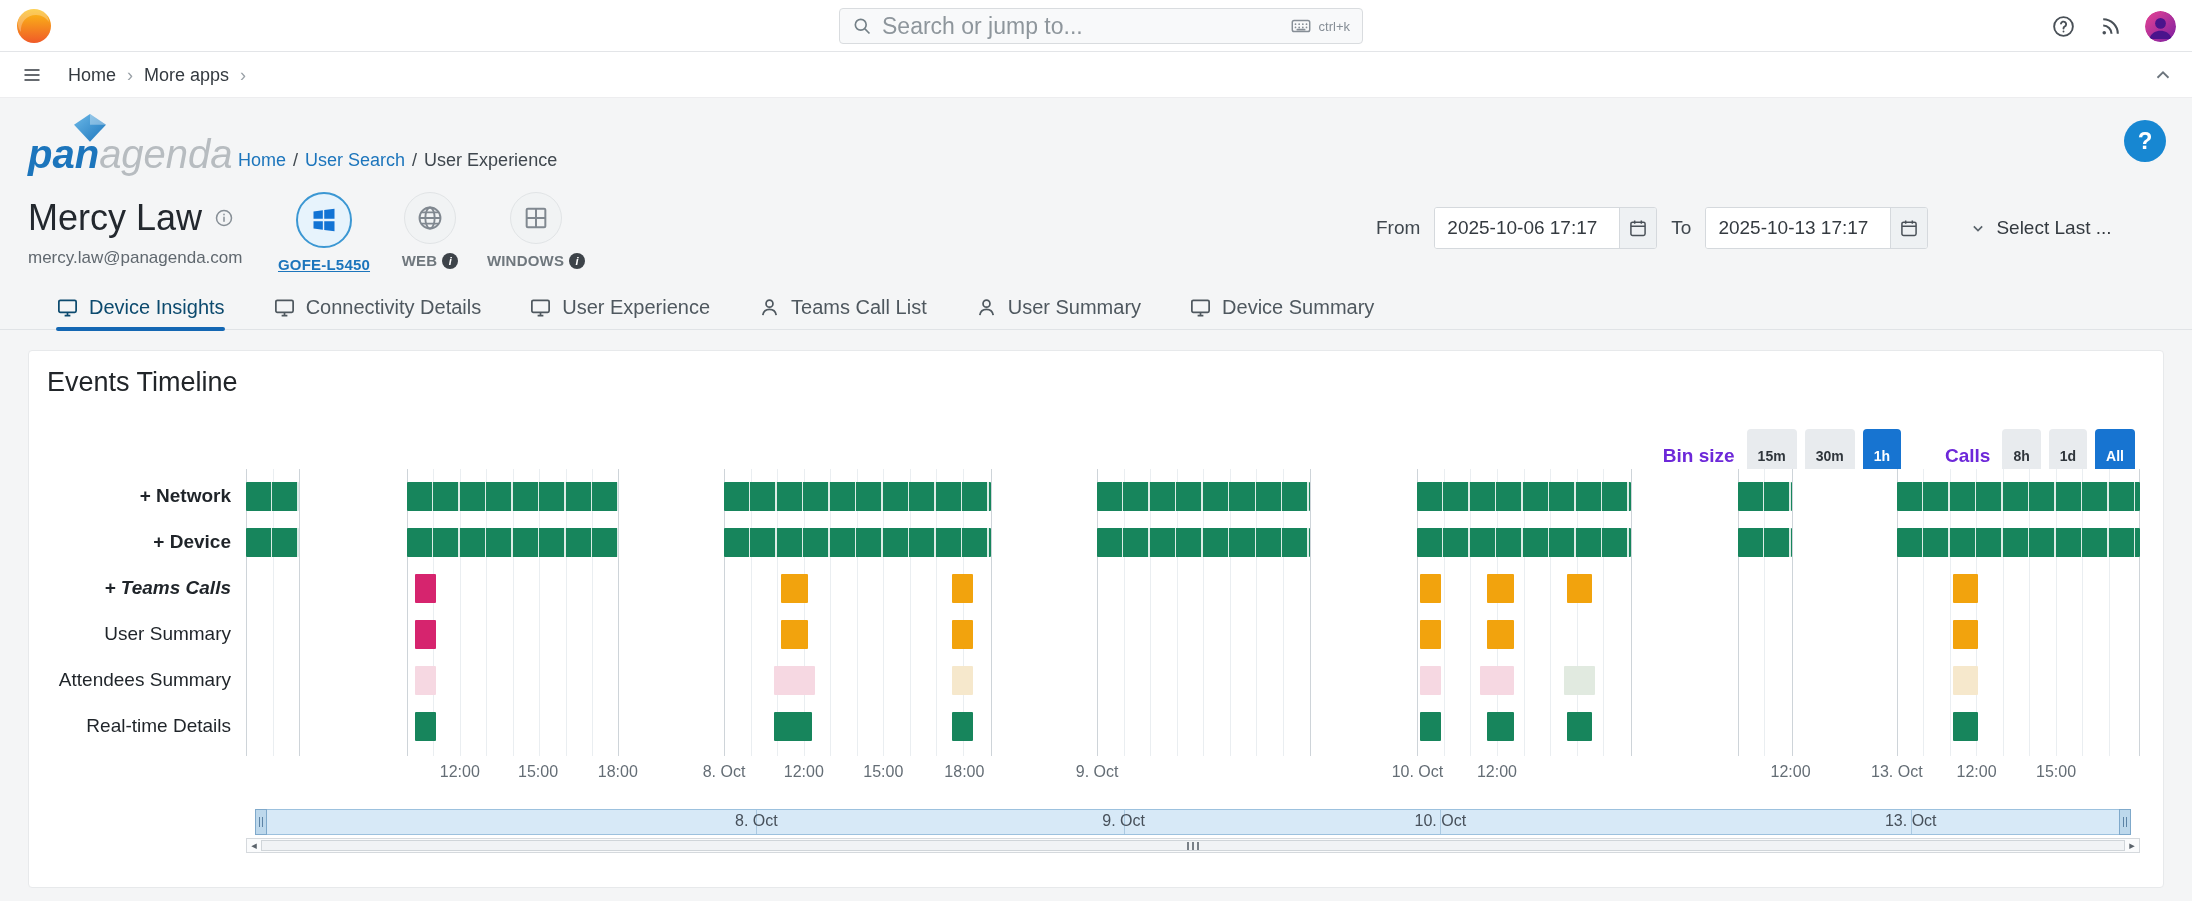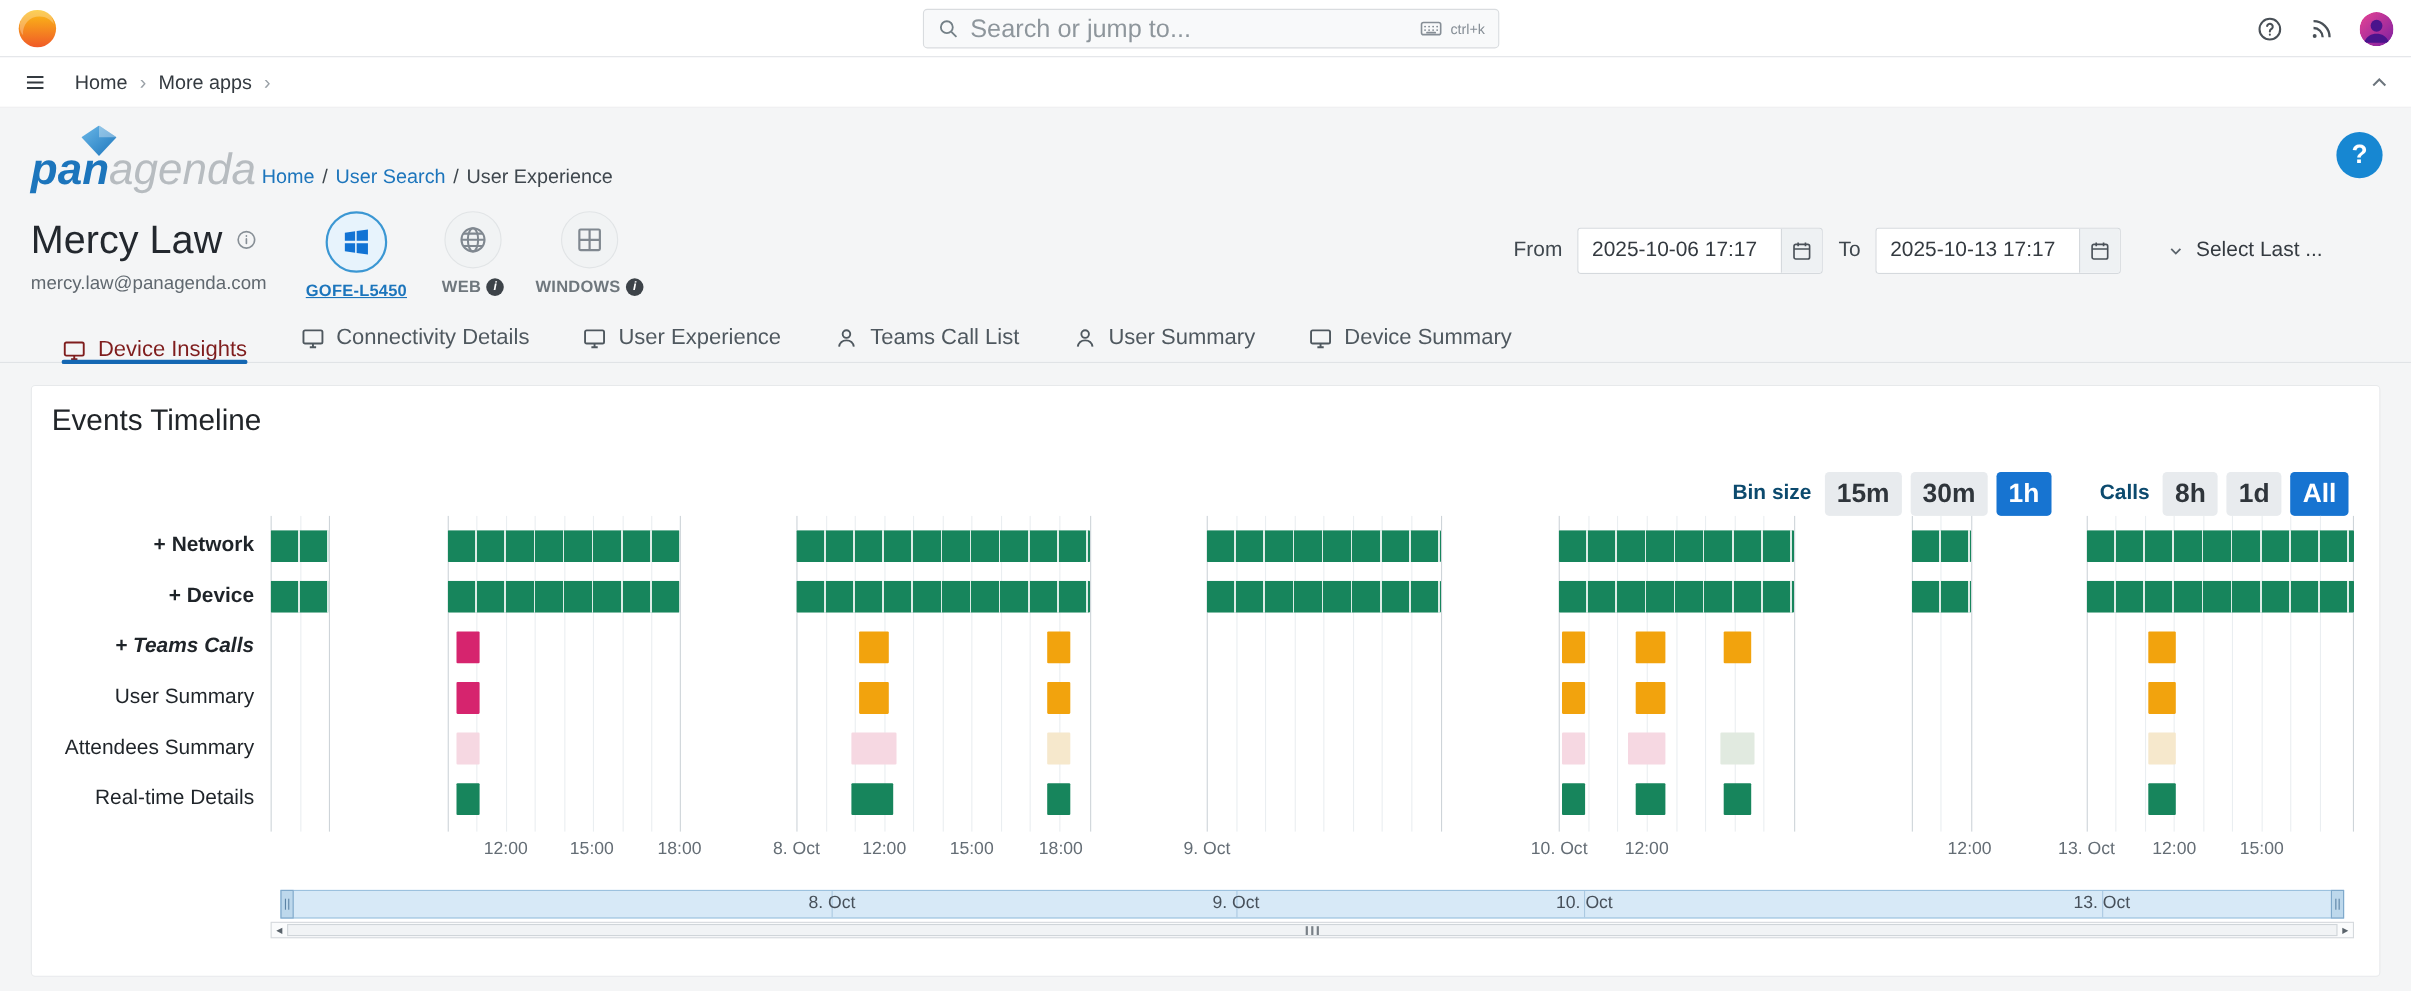--- a/index.html
+++ b/index.html
@@ -68,31 +68,31 @@
   .calbtn svg { width:20px; height:20px; }
   .qsel { display:flex; align-items:center; gap:8px; margin-left:26px; cursor:pointer; color:#343a40; white-space:nowrap; }
   .qsel svg { width:20px; height:20px; }
 
   .help-fab { position:absolute; left:2124px; top:120px; width:42px; height:42px; border:none; border-radius:50%; background:#1787d2; color:#fff; font-size:24px; font-weight:700; cursor:pointer; font-family:"Liberation Sans",sans-serif; }
 
   
   .tabs { position:absolute; left:0; right:0; top:284px; height:46px; padding-left:56px; display:flex; gap:48px; border-bottom:1px solid #e0e3e6; }
   .tab { position:relative; display:inline-flex; align-items:center; gap:10px; height:46px; font-size:20px; color:#4f585f; cursor:pointer; white-space:nowrap; }
   .tab .tab-icon svg { width:23px; height:23px; }
-  .tab.active { color:#7f1d1d; font-weight:500;align-items:flex-end; }
+  .tab.active { color:#0c4a6e; font-weight:500; }
   .tab.active::after { content:""; position:absolute; left:0; right:0; bottom:-1px; height:4px; background:#1467b3; border-radius:2px; }
 
   
   .card { position:absolute; left:28px; top:350px; width:2136px; height:538px; background:#fff; border:1px solid #e7e9eb; border-radius:4px; }
   .panel-title { position:absolute; left:18px; top:16px; font-size:27px; font-weight:500; color:#212529; }
   .controls { position:absolute; top:78px; right:28px; display:flex; align-items:center; gap:10px; }
-  .ctl-label { font-size:19px; font-weight:600; color:#0c4a6e; margin-right:2px; }
+  .ctl-label { font-size:19px; font-weight:600; color:#6d28d9; margin-right:2px; }
   .ctl-gap { width:24px; }
   .chips { display:flex; gap:8px; }
-  .chip { border:none; border-radius:4px; padding:6px 11px; background:#e8ebee; color:#2f353b; font-size:24px; font-weight:600; cursor:pointer; font-family:"Liberation Sans",sans-serif; }
+  .chip { border:none; border-radius:4px; padding:19px 11px; background:#e8ebee; color:#2f353b; font-size:14px; font-weight:600; cursor:pointer; font-family:"Liberation Sans",sans-serif; }
   .chip-active { background:#1774d1; color:#fff; }
 
   
   .row-labels { position:absolute; left:3px; top:118px; width:199px; height:287px; }
   .row-label { position:absolute; right:0; height:46px; line-height:46px; font-size:19px; color:#1f2429; white-space:nowrap; }
   .row-label.bold { font-weight:700; cursor:pointer; }
   .plot { position:absolute; left:217px; top:118px; width:1894px; height:287px; background:#fff; }
   .gl { position:absolute; top:0; bottom:0; width:1px; }
   .gl.minor { background:#eaeef1; }
   .gl.major { background:#ced4d9; }

